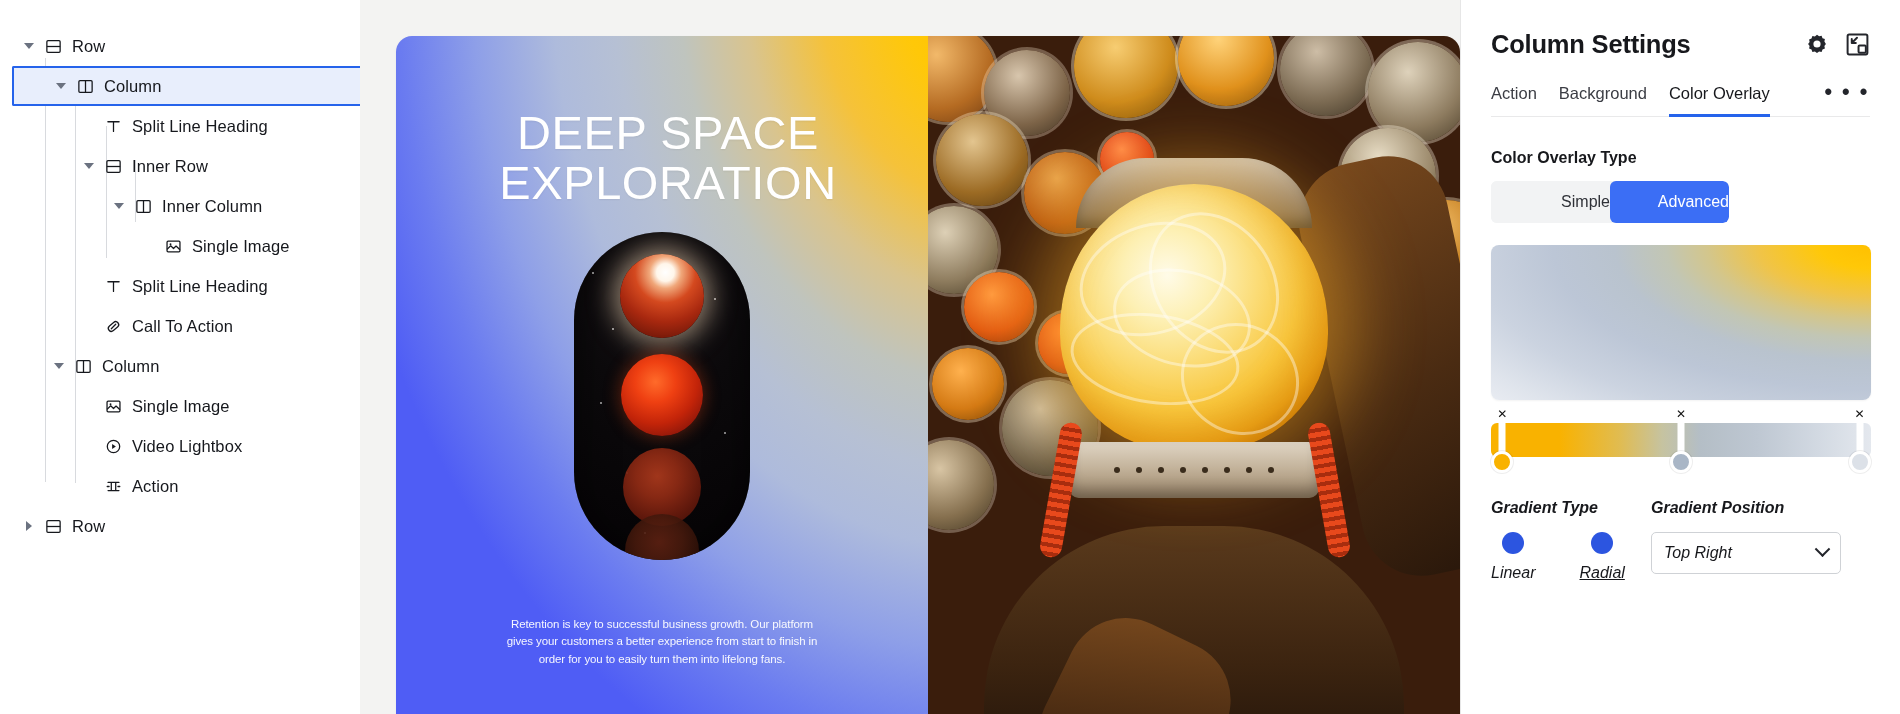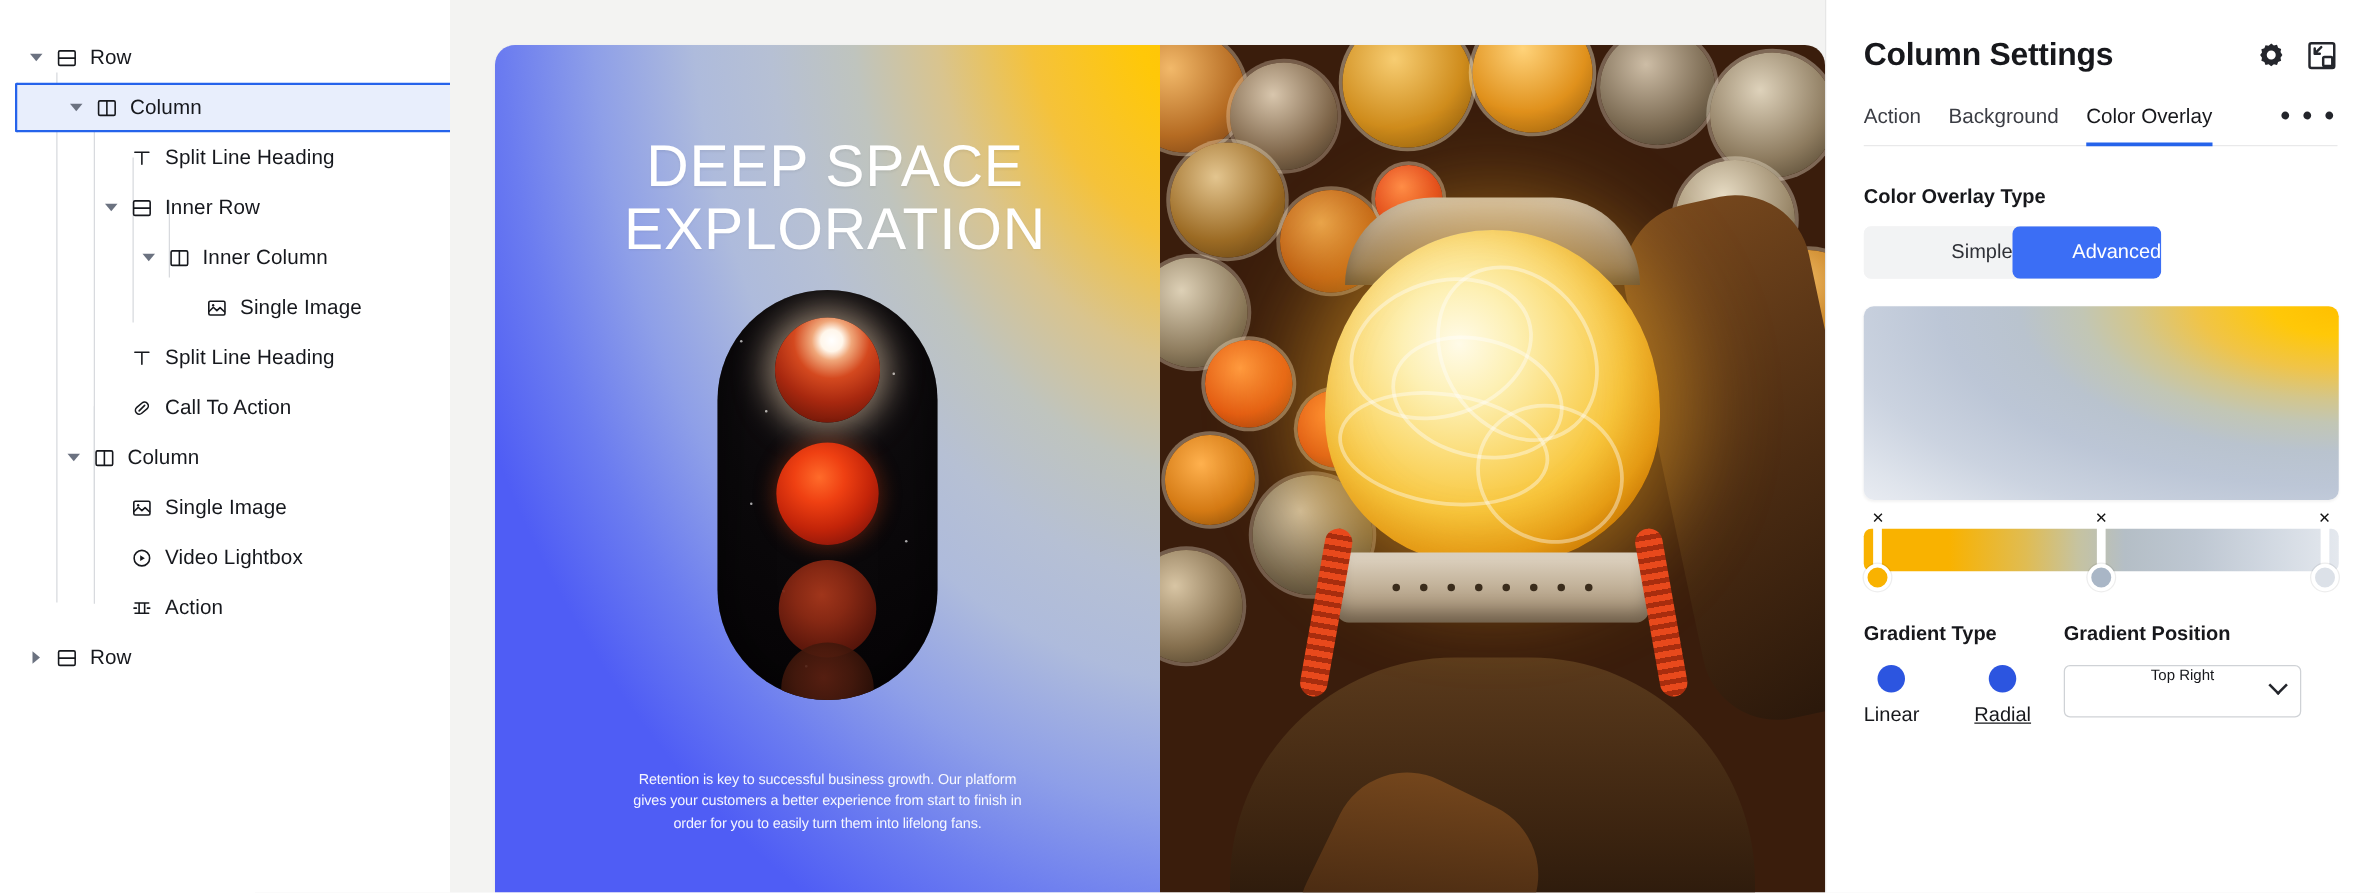--- a/index.html
+++ b/index.html
@@ -399,20 +399,21 @@
     border: 3px solid #ffffff;
     box-shadow: 0 0 0 1px rgba(0,0,0,.07);
     transform: translateX(-50%);
     cursor: pointer;
   }
 
   .grad-opts {
     display: flex;
     margin-top: 30px;
     gap: 0;
+    font-style: italic;
   }
   .go-col-left { width: 160px; }
   .go-col-right { flex: 1 1 auto; }
   .go-label {
     font-size: 16px;
     font-weight: 700;
     color: #17181c;
     margin-bottom: 15px;
   }
   .radios { display: flex; gap: 44px; }
@@ -427,26 +428,25 @@
   .radio-txt.sel { text-decoration: underline; }
 
   .select-box {
     width: 190px;
     height: 42px;
     border: 1px solid #cfd2d6;
     border-radius: 5px;
     display: flex;
     align-items: center;
     padding: 0 12px;
-    font-size: 12px;
+    font-size: 16px;
     color: #17181c;
     background: #ffffff;
     cursor: pointer;
     position: relative;
-    flex-direction: column;
   }
   .select-caret {
     margin-left: auto;
     width: 11px; height: 11px;
     border-right: 2px solid #23252b;
     border-bottom: 2px solid #23252b;
     transform: rotate(45deg) translate(-3px,-3px);
   }
 </style>
 </head>

